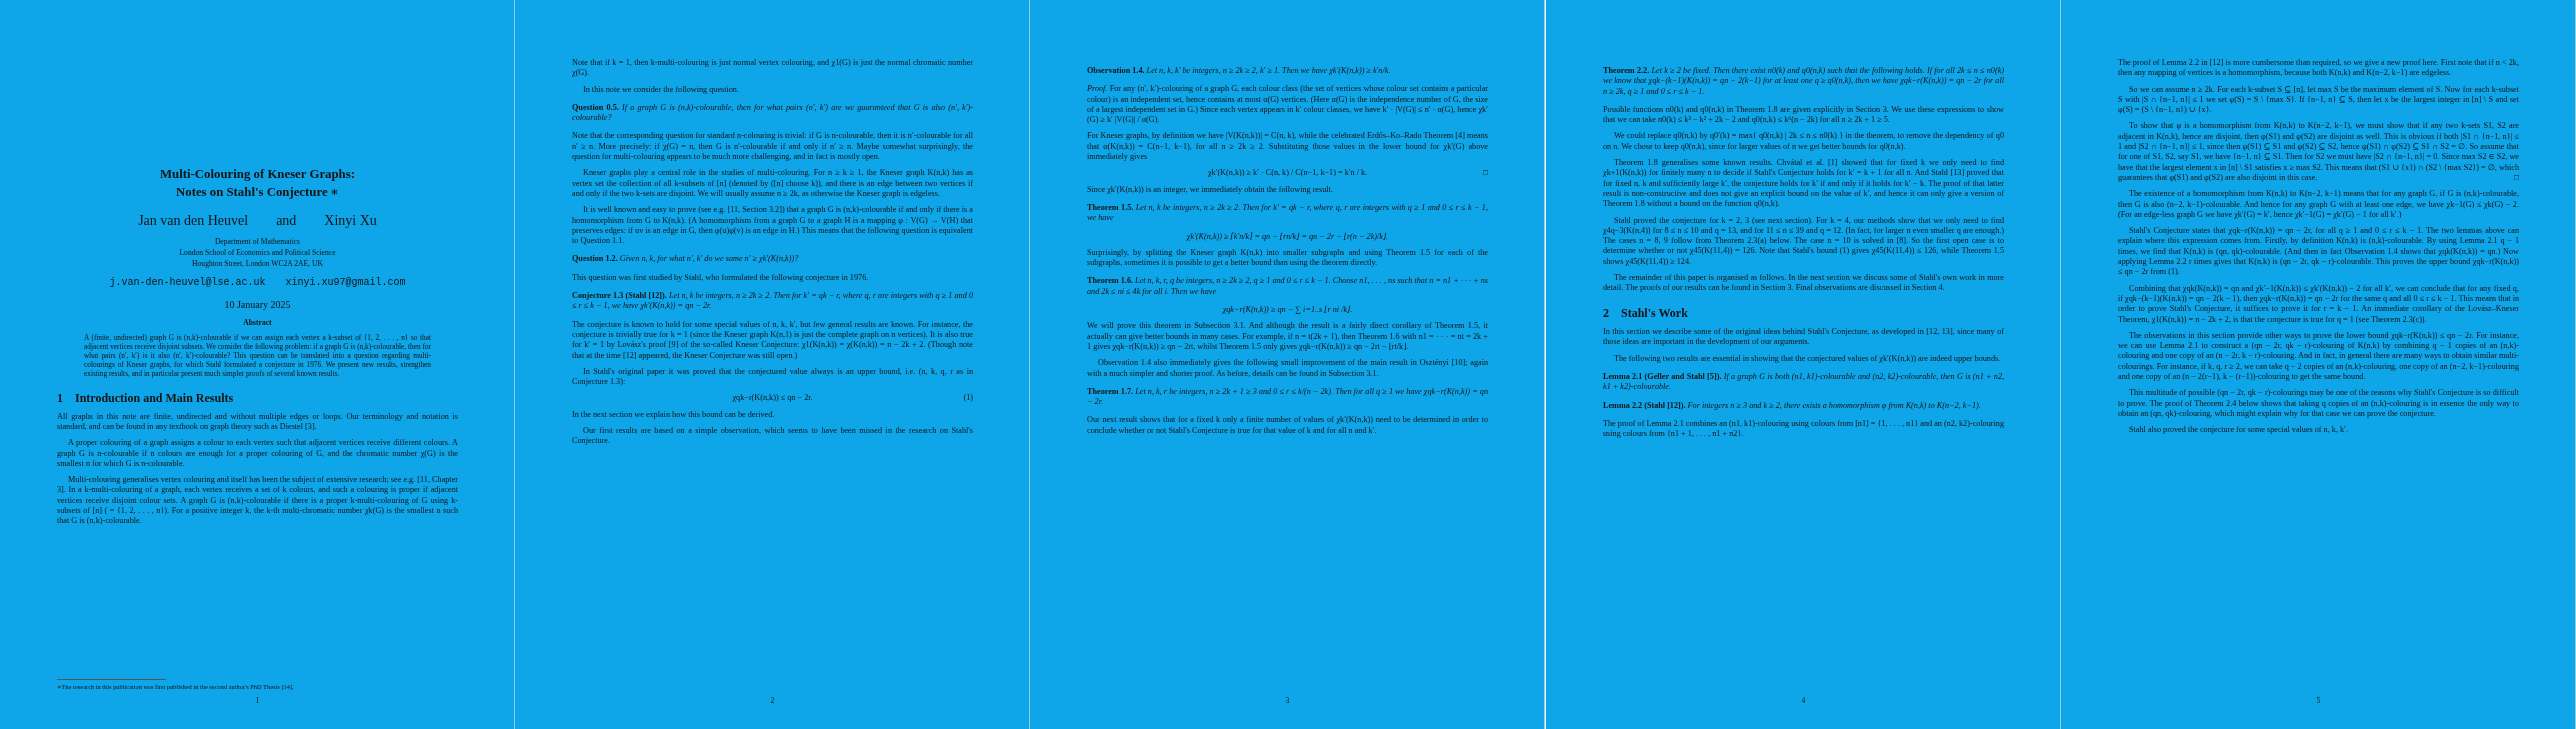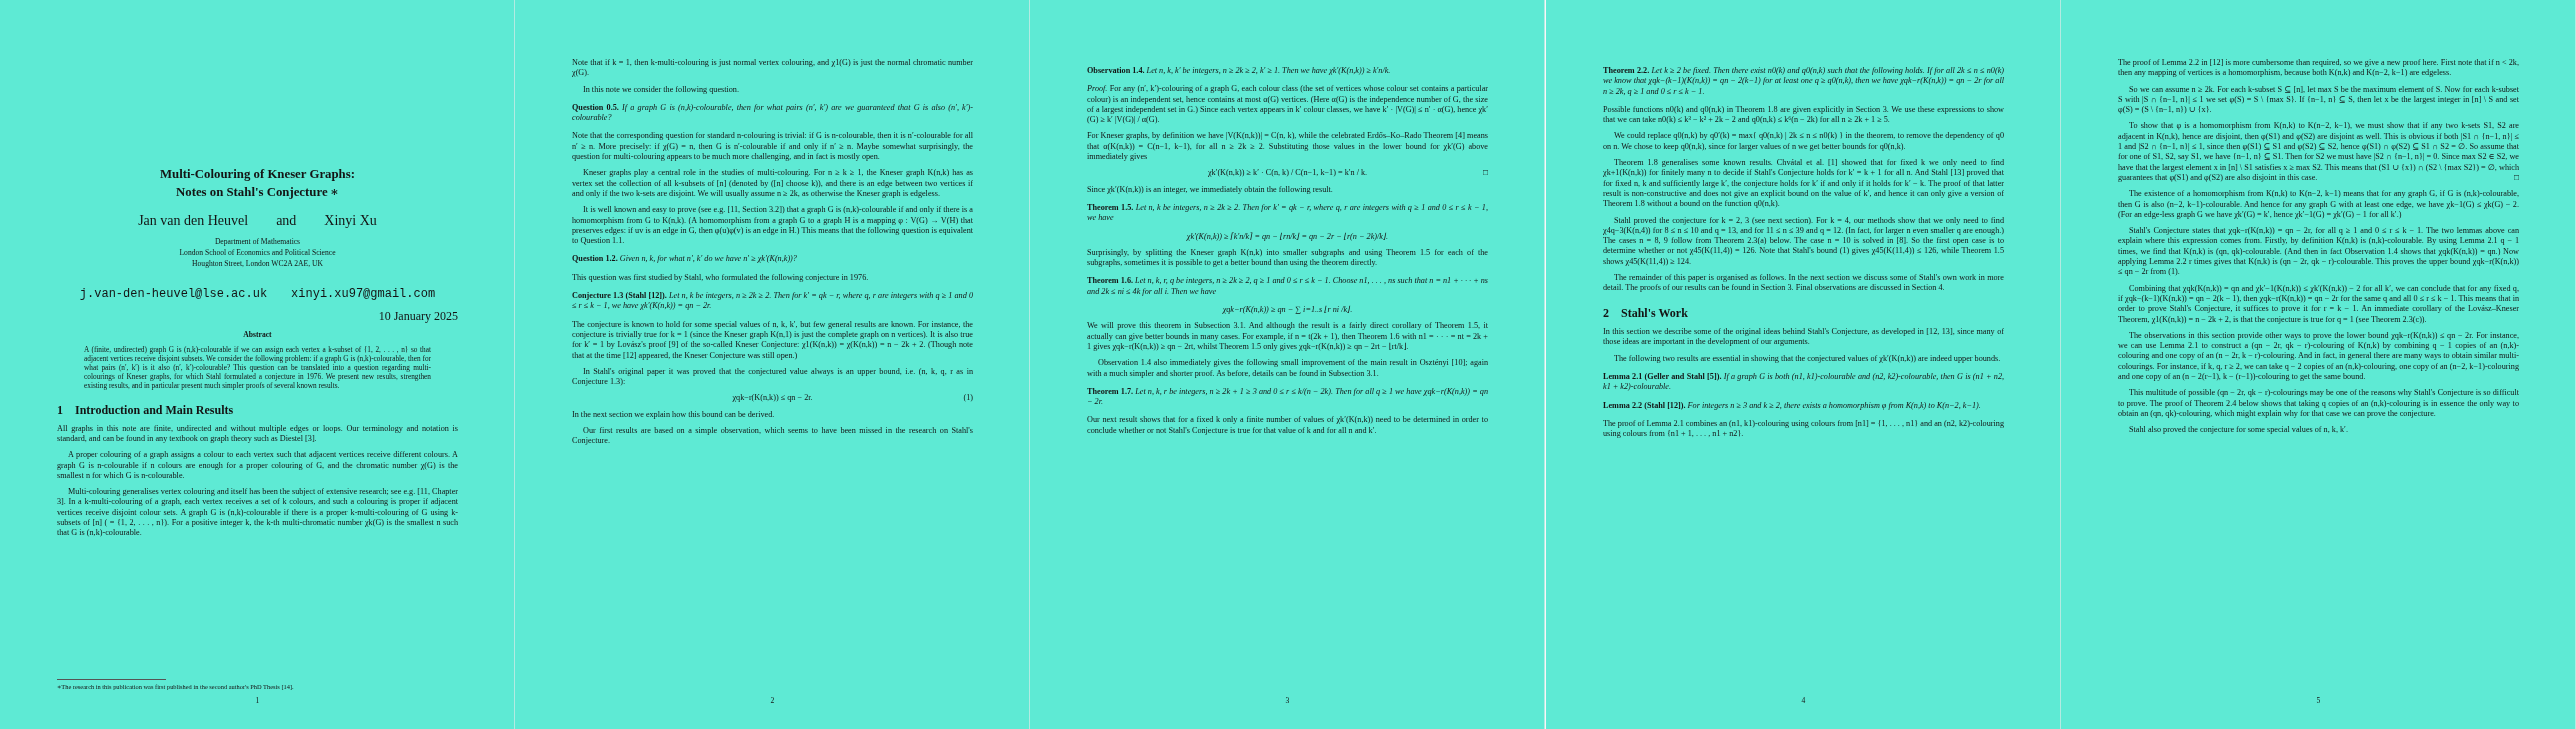--- a/index.html
+++ b/index.html
@@ -16,38 +16,38 @@
     position: absolute; left: 9.7px; top: 365px;
     transform-origin: 0 0;
     transform: rotate(-90deg) translateX(-50%);
     white-space: nowrap;
     font-family: "DejaVu Sans Mono", "Liberation Mono", monospace;
     font-size: 17.6px; letter-spacing: 0.6px; color: #3c3c3c;
   }
 
   .page {
     position: absolute; top: 0; width: 515px; height: 729px;
-    background: #5eead4; box-shadow: inset -0.6px 0 0 #ececec;
+    background: #0ea5e9; box-shadow: inset -0.6px 0 0 #ececec;
   }
   .content {
     position: absolute; left: 57px; right: 57px; top: 0; bottom: 0;
     padding-top: 58px; font-size: 8.2px; line-height: 10.3px;
     overflow: hidden;
   }
 
   .title {
     font-size: 12.8px; font-weight: 700; text-align: center;
     line-height: 18px; white-space: pre-line; margin-bottom: 14.6px;
   }
   .first-page .title { margin-top: 107px; }
 
   .authors { text-align: center; font-size: 14px; margin-bottom: 9.7px; }
   .center-line { text-align: center; font-size: 7.6px; line-height: 11px; }
-  .email-line { font-family: "Liberation Mono", "DejaVu Sans Mono", monospace; font-size: 12px; margin-top: 20px; }
-  .date-line { margin-top: 11px; margin-bottom: 3px; font-size: 12px; text-align: right; }
+  .email-line { font-family: "Liberation Mono", "DejaVu Sans Mono", monospace; font-size: 10px; margin-top: 8px; }
+  .date-line { margin-top: 11px; margin-bottom: 3px; font-size: 10px; }
 
   .abstract-head { text-align: center; font-weight: 700; font-size: 7.6px; margin: 8.5px 0 4.9px; }
   .abstract { font-size: 7.3px; line-height: 9px; text-align: justify; margin: 0 27px 4.9px; }
 
   .section { font-size: 12px; font-weight: 700; margin: 14.6px 0 8.5px; }
 
   .para { text-align: justify; margin-bottom: 6px; }
   .para.indent { text-indent: 11px; }
   .proof-head { font-style: italic; }
 
@@ -93,21 +93,21 @@
         <div class="pagenum">1</div>
       </article>
       <article class="page" style="left: 515px;">
         <div class="content">
           <p class="para"><span>Note that if k = 1, then k-multi-colouring is just normal vertex colouring, and χ1(G) is just the normal chromatic number χ(G).</span></p>
           <p class="para indent"><span>In this note we consider the following question.</span></p>
           <p class="statement"><span class="stmt-head">Question 0.5.</span> <span class="stmt-body">If a graph G is (n,k)-colourable, then for what pairs (n′, k′) are we guaranteed that G is also (n′, k′)-colourable?</span></p>
           <p class="para"><span>Note that the corresponding question for standard n-colouring is trivial: if G is n-colourable, then it is n′-colourable for all n′ ≥ n. More precisely: if χ(G) = n, then G is n′-colourable if and only if n′ ≥ n. Maybe somewhat surprisingly, the question for multi-colouring appears to be much more challenging, and in fact is mostly open.</span></p>
           <p class="para indent"><span>Kneser graphs play a central role in the studies of multi-colouring. For n ≥ k ≥ 1, the Kneser graph K(n,k) has as vertex set the collection of all k-subsets of [n] (denoted by ([n] choose k)), and there is an edge between two vertices if and only if the two k-sets are disjoint. We will usually assume n ≥ 2k, as otherwise the Kneser graph is edgeless.</span></p>
           <p class="para indent"><span>It is well known and easy to prove (see e.g. [11, Section 3.2]) that a graph G is (n,k)-colourable if and only if there is a homomorphism from G to K(n,k). (A homomorphism from a graph G to a graph H is a mapping φ : V(G) → V(H) that preserves edges: if uv is an edge in G, then φ(u)φ(v) is an edge in H.) This means that the following question is equivalent to Question 1.1.</span></p>
-          <p class="statement"><span class="stmt-head">Question 1.2.</span> <span class="stmt-body">Given n, k, for what n′, k′ do we have n′ ≥ χk′(K(n,k))?</span></p>
+          <p class="statement"><span class="stmt-head">Question 1.2.</span> <span class="stmt-body">Given n, k, for what n′, k′ do we same n′ ≥ χk′(K(n,k))?</span></p>
           <p class="para"><span>This question was first studied by Stahl, who formulated the following conjecture in 1976.</span></p>
           <p class="statement"><span class="stmt-head">Conjecture 1.3 (Stahl [12]).</span> <span class="stmt-body">Let n, k be integers, n ≥ 2k ≥ 2. Then for k′ = qk − r, where q, r are integers with q ≥ 1 and 0 ≤ r ≤ k − 1, we have χk′(K(n,k)) = qn − 2r.</span></p>
           <p class="para"><span>The conjecture is known to hold for some special values of n, k, k′, but few general results are known. For instance, the conjecture is trivially true for k = 1 (since the Kneser graph K(n,1) is just the complete graph on n vertices). It is also true for k′ = 1 by Lovász's proof [9] of the so-called Kneser Conjecture: χ1(K(n,k)) = χ(K(n,k)) = n − 2k + 2. (Though note that at the time [12] appeared, the Kneser Conjecture was still open.)</span></p>
           <p class="para indent"><span>In Stahl's original paper it was proved that the conjectured value always is an upper bound, i.e. (n, k, q, r as in Conjecture 1.3):</span></p>
           <div class="equation"><span class="eq-text">χqk−r(K(n,k)) ≤ qn − 2r.</span><span class="eq-tag">(1)</span></div>
           <p class="para"><span>In the next section we explain how this bound can be derived.</span></p>
           <p class="para indent"><span>Our first results are based on a simple observation, which seems to have been missed in the research on Stahl's Conjecture.</span></p>
         </div>
         <div class="pagenum">2</div>
       </article>

